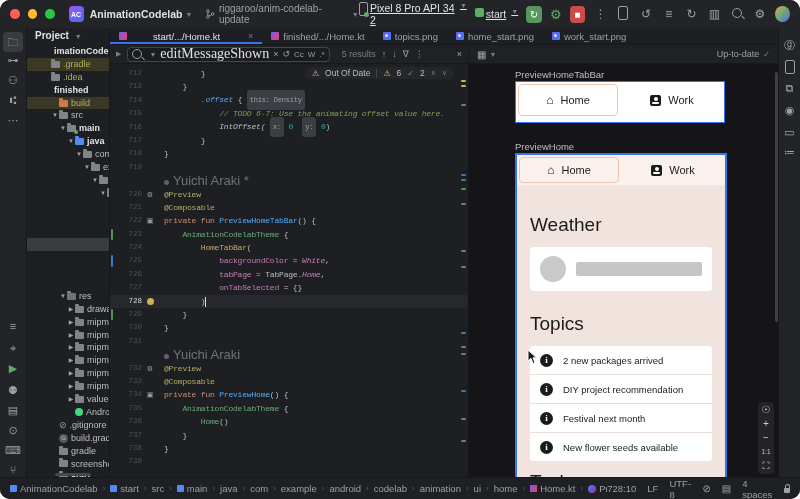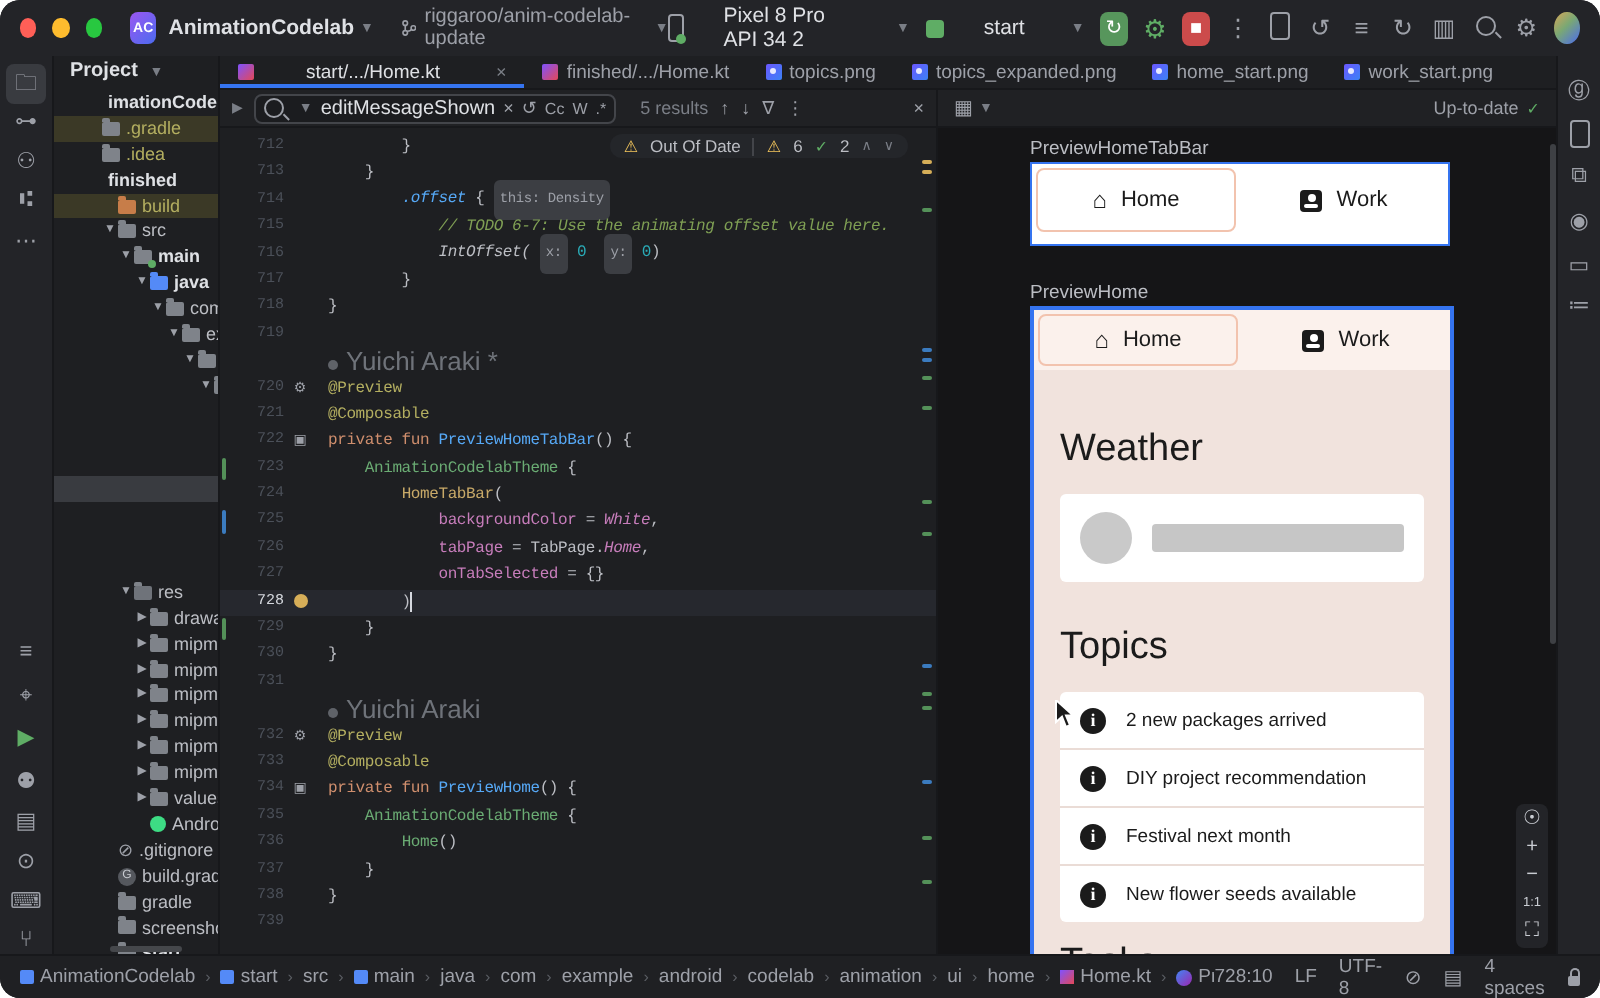--- a/index.html
+++ b/index.html
@@ -8,21 +8,21 @@
 
   
   .titlebar{position:absolute;top:0;left:0;right:0;height:28px;background:#232428;border-bottom:1px solid #17181B;display:flex;align-items:center;}
   .tl{width:10px;height:10px;border-radius:50%;margin-left:8px;}
   .tl.r{background:#FF5F57;margin-left:10px}.tl.y{background:#FEBC2E}.tl.g{background:#28C840}
   .logo-ac{width:16px;height:16px;border-radius:4px;margin-left:14px;background:linear-gradient(135deg,#9B57F2,#4B6BEF);color:#fff;font-size:7px;font-weight:bold;display:flex;align-items:center;justify-content:center;}
   .tb-txt{color:#DFE1E5;font-size:10.5px;font-weight:bold;margin-left:6px;}
   .tb-sub{color:#9DA0A8;font-size:10px;margin-left:14px;display:flex;align-items:center;gap:4px;}
   .caret{color:#7A7E86;font-size:7px;margin-left:3px;}
   .tb-right{margin-left:auto;display:flex;align-items:center;gap:8px;padding-right:10px;}
-  .tb-run-grp{display:flex;align-items:center;gap:20px;color:#DFE1E5;font-size:10.5px;}
+  .tb-run-grp{display:flex;gap:2px;color:#DFE1E5;font-size:10.5px;text-decoration:underline;}
   .btn-run,.btn-stop{width:17px;height:17px;border-radius:4px;display:flex;align-items:center;justify-content:center;color:#fff;font-size:10px;}
   .btn-run{background:#57965C;}
   .btn-stop{background:#CC4B4B;}
   .btn-apply{color:#5FAD65;font-size:13px;line-height:13px;}
   .tb-ic{color:#9DA0A8;font-size:12px;width:16px;text-align:center;}
   .avatar{width:16px;height:16px;border-radius:50%;background:linear-gradient(135deg,#D8A657 0%,#7AA874 45%,#4B6BEF 100%);}
   .mini-phone{display:inline-block;width:8px;height:12px;border:1px solid #9DA0A8;border-radius:2px;position:relative;}
   .mini-phone.green::after{content:"";position:absolute;right:-2px;bottom:-2px;width:5px;height:5px;border-radius:50%;background:#5FAD65;}
   .runcfg-ic{width:9px;height:9px;border-radius:2px;background:#5FAD65;display:inline-block;}
   .mag{display:inline-block;width:8px;height:8px;border:1.4px solid #9DA0A8;border-radius:50%;position:relative;}
@@ -69,21 +69,21 @@
   .ti-image{width:8px;height:8px;border-radius:1px;background:linear-gradient(135deg,#6B57FF,#3B82F6);position:relative;}
   .ti-image::after{content:"";position:absolute;left:2px;top:2px;width:3px;height:3px;border-radius:50%;background:#fff;opacity:.85;}
 
   .esplit{flex:1;display:flex;min-height:0;}
   .ecol{width:358px;display:flex;flex-direction:column;border-right:1px solid #17181B;min-width:0;}
 
   
   .findbar{height:18px;background:#202124;border-bottom:1px solid #17181B;display:flex;align-items:center;padding:0 6px;gap:6px;color:#9DA0A8;}
   .find-chev{font-size:7px;color:#7A7E86;}
   .find-field{height:13px;border:1px solid #43454A;border-radius:4px;background:#1B1C1F;display:flex;align-items:center;padding:0 4px;gap:4px;min-width:150px;}
-  .find-q{color:#DFE1E5;font-size:10px;}
+  .find-q{color:#DFE1E5;font-size:14px;font-family:Liberation Serif, serif;}
   .ftgl{font-size:8px;color:#9DA0A8;}
   .fres{font-size:9px;color:#7A7E86;margin-left:6px;}
   .fic{font-size:9px;color:#9DA0A8;}
 
   
   .codearea{position:relative;flex:1;background:#1E1F22;overflow:hidden;}
   .crow{position:relative;height:13.4px;display:flex;align-items:center;}
   .crow.cur{background:#26282E;}
   .gmark{position:absolute;left:1px;top:1px;bottom:1px;width:2px;border-radius:1px;}
   .gmark.g{background:#549159;}.gmark.b{background:#3B7BBF;}
@@ -427,24 +427,20 @@
           <div class="etab">
             <span class="ti ti-kotlin"></span>
             <span>finished/.../Home.kt</span>
           </div>
           <div class="etab">
             <span class="ti ti-image"></span>
             <span>topics.png</span>
           </div>
           <div class="etab">
             <span class="ti ti-image"></span>
-            <span>topics_expanded.png</span>
-          </div>
-          <div class="etab">
-            <span class="ti ti-image"></span>
             <span>home_start.png</span>
           </div>
           <div class="etab">
             <span class="ti ti-image"></span>
             <span>work_start.png</span>
           </div>
         </div>
       <div class="esplit">
 
         <div class="ecol">

